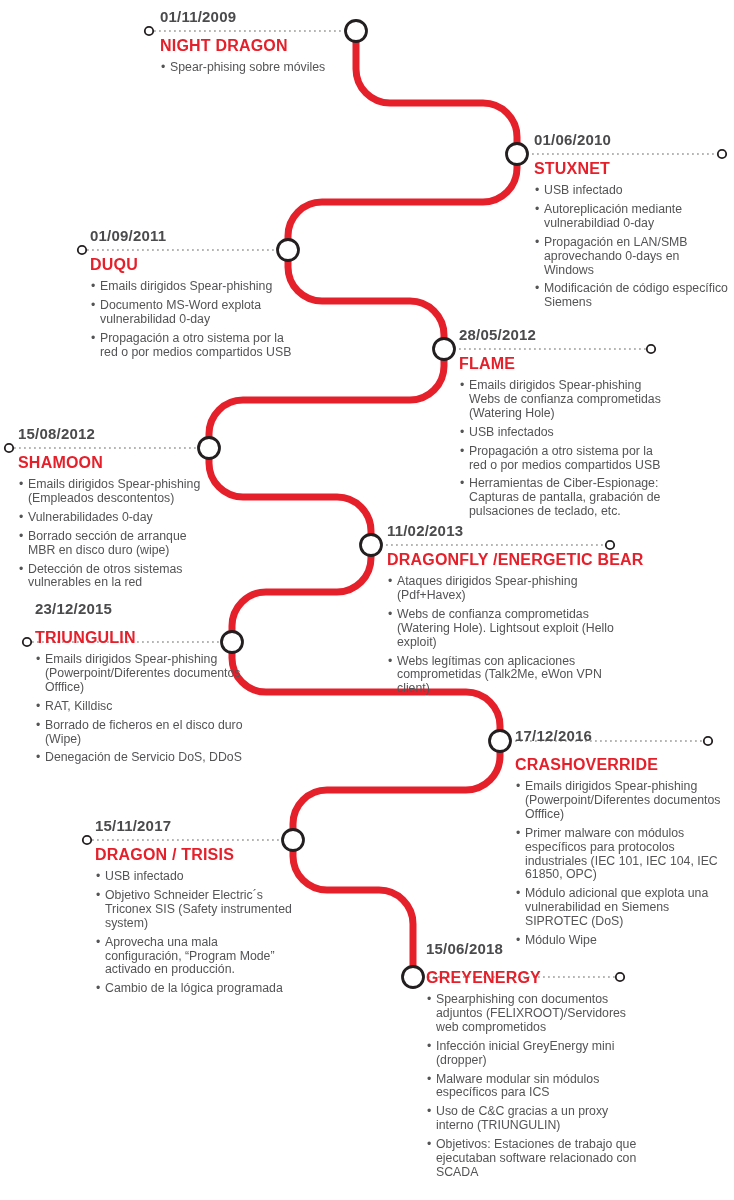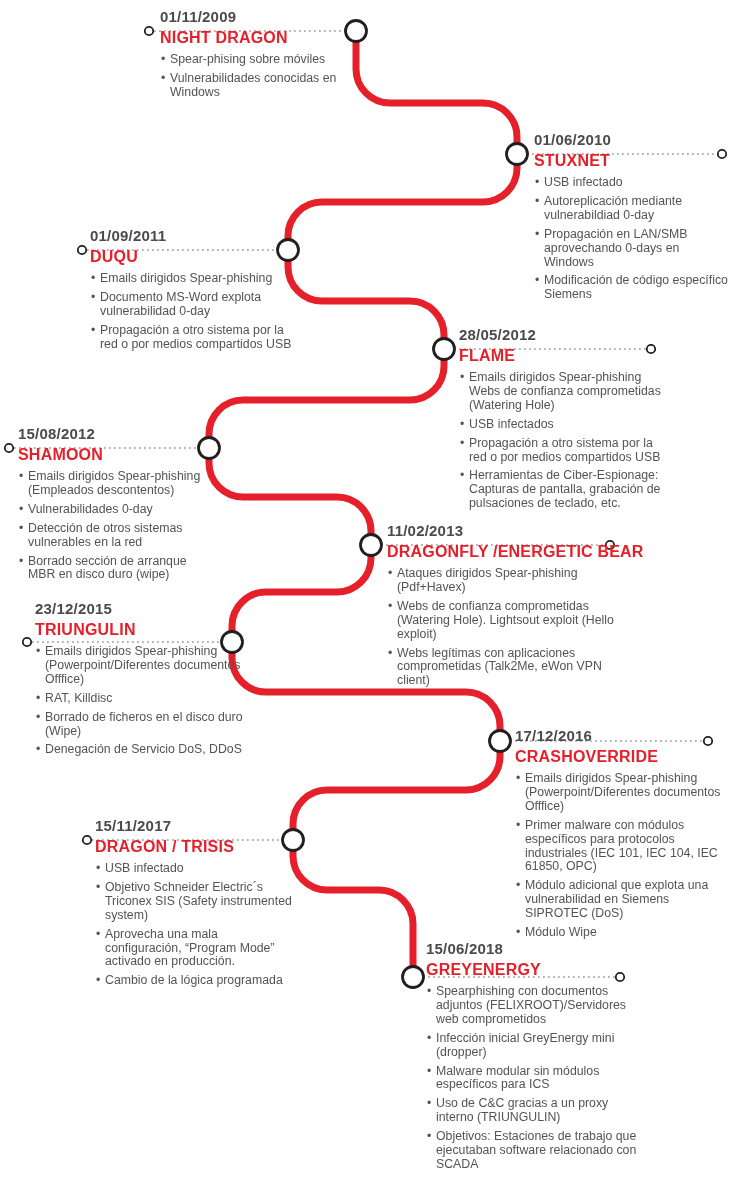--- a/index.html
+++ b/index.html
@@ -7,21 +7,21 @@
     position:relative; width:734px; height:1200px; background:#ffffff;
     font-family:"Liberation Sans", sans-serif; overflow:hidden;
   }
   svg.wire { position:absolute; left:0; top:0; width:734px; height:1200px; }
   .event { position:absolute; }
   .date {
     font-size:15px; font-weight:bold; color:#4b4b4d; line-height:18px;
     letter-spacing:0.2px;
   }
   .title {
-    margin-top:3px; font-size:16px; font-weight:bold; color:#e6202b;
+    margin-top:11px; font-size:16px; font-weight:bold; color:#e6202b;
     line-height:18px; white-space:nowrap; letter-spacing:0.2px;
   }
   ul.bullets { list-style:none; margin:6px 0 0 0; padding:0; }
   .bullets li {
     position:relative; padding-left:10px; margin:0 0 5px 0;
     font-size:12.3px; line-height:13.9px; color:#545456; white-space:pre-line;
   }
   .bullets li::before { content:"\2022"; position:absolute; left:1px; top:0; color:#545456; }
 </style>
 </head>
@@ -80,21 +80,20 @@
       <circle cx="293" cy="840" r="10.5"></circle>
       <circle cx="413" cy="977" r="10.5"></circle>
     </g>
   </svg>
 
   <div class="event" style="left:160px;top:8px;width:185px">
     <div class="date">01/11/2009</div>
     <div class="title">NIGHT DRAGON</div>
     <ul class="bullets">
       <li>Spear-phising sobre móviles</li>
-      <li>Vulnerabilidades conocidas en Windows</li>
     </ul>
   </div>
 
   <div class="event" style="left:534px;top:131px;width:196px">
     <div class="date">01/06/2010</div>
     <div class="title">STUXNET</div>
     <ul class="bullets">
       <li>USB infectado</li>
       <li>Autoreplicación mediante vulnerabildiad 0-day</li>
       <li>Propagación en LAN/SMB aprovechando 0-days en Windows</li>
@@ -123,23 +122,23 @@
       <li>Herramientas de Ciber-Espionage: Capturas de pantalla, grabación de pulsaciones de teclado, etc.</li>
     </ul>
   </div>
 
   <div class="event" style="left:18px;top:425px;width:195px">
     <div class="date">15/08/2012</div>
     <div class="title">SHAMOON</div>
     <ul class="bullets">
       <li>Emails dirigidos Spear-phishing (Empleados descontentos)</li>
       <li>Vulnerabilidades 0-day</li>
-      <li>Detección de otros sistemas vulnerables en la red</li>
       <li>Borrado sección de arranque
 MBR  en disco duro (wipe)</li>
+      <li>Detección de otros sistemas vulnerables en la red</li>
     </ul>
   </div>
 
   <div class="event" style="left:387px;top:522px;width:250px">
     <div class="date">11/02/2013</div>
     <div class="title">DRAGONFLY /ENERGETIC BEAR</div>
     <ul class="bullets">
       <li>Ataques dirigidos Spear-phishing (Pdf+Havex)</li>
       <li>Webs de confianza comprometidas (Watering Hole). Lightsout exploit (Hello exploit)</li>
       <li>Webs legítimas con aplicaciones comprometidas (Talk2Me, eWon VPN client)</li>

